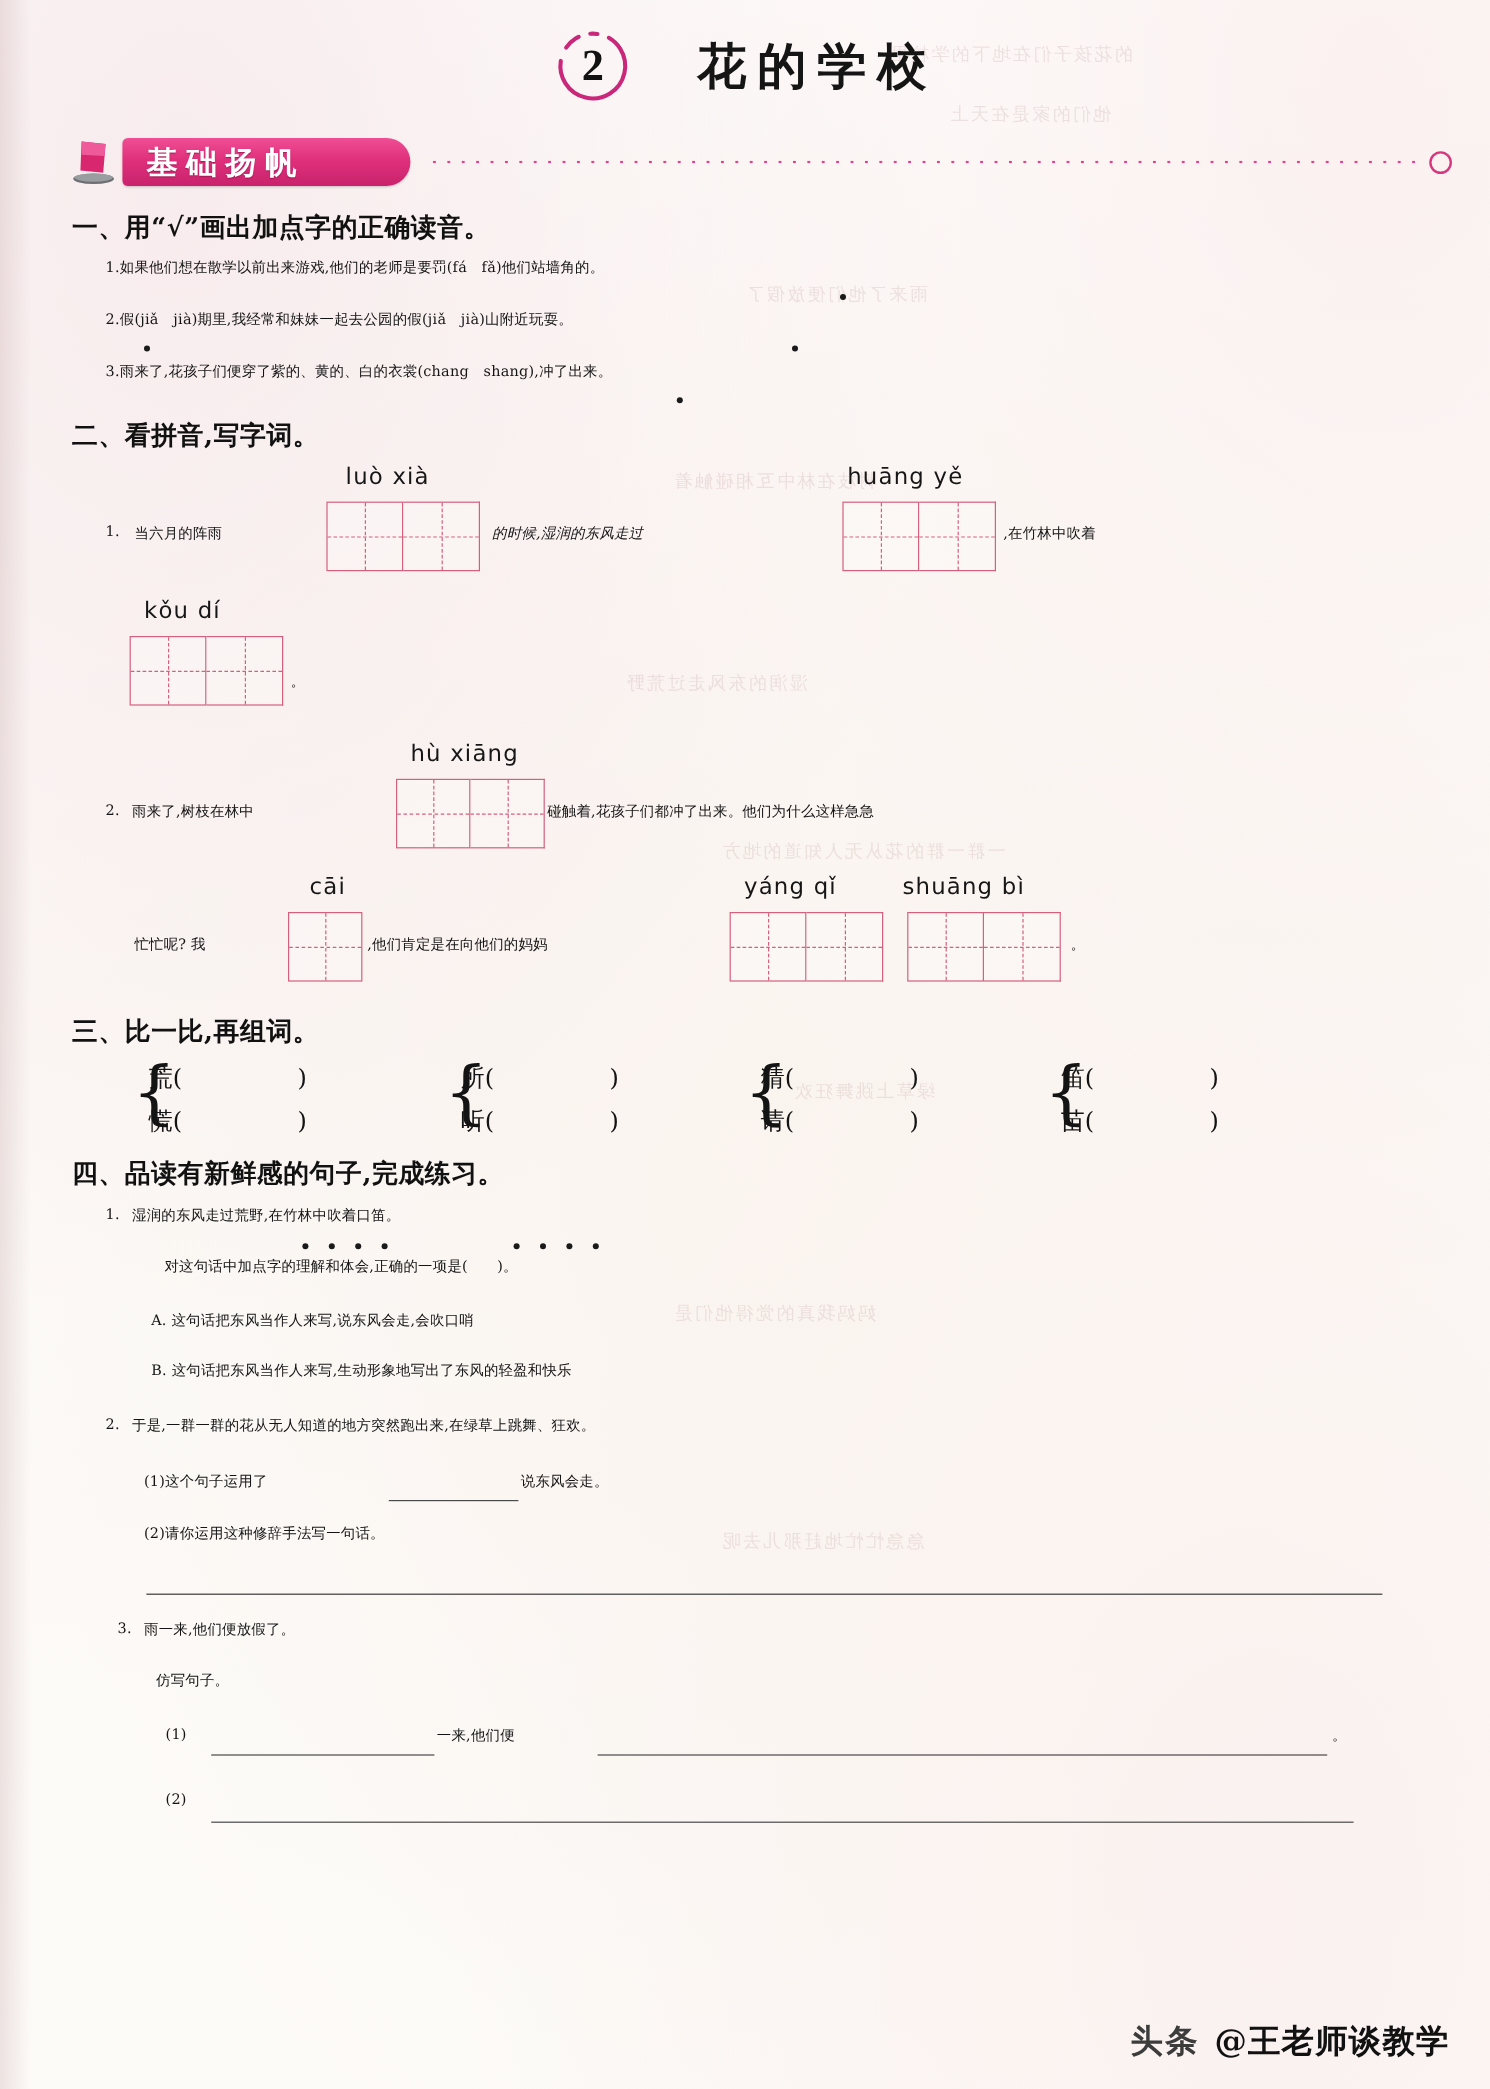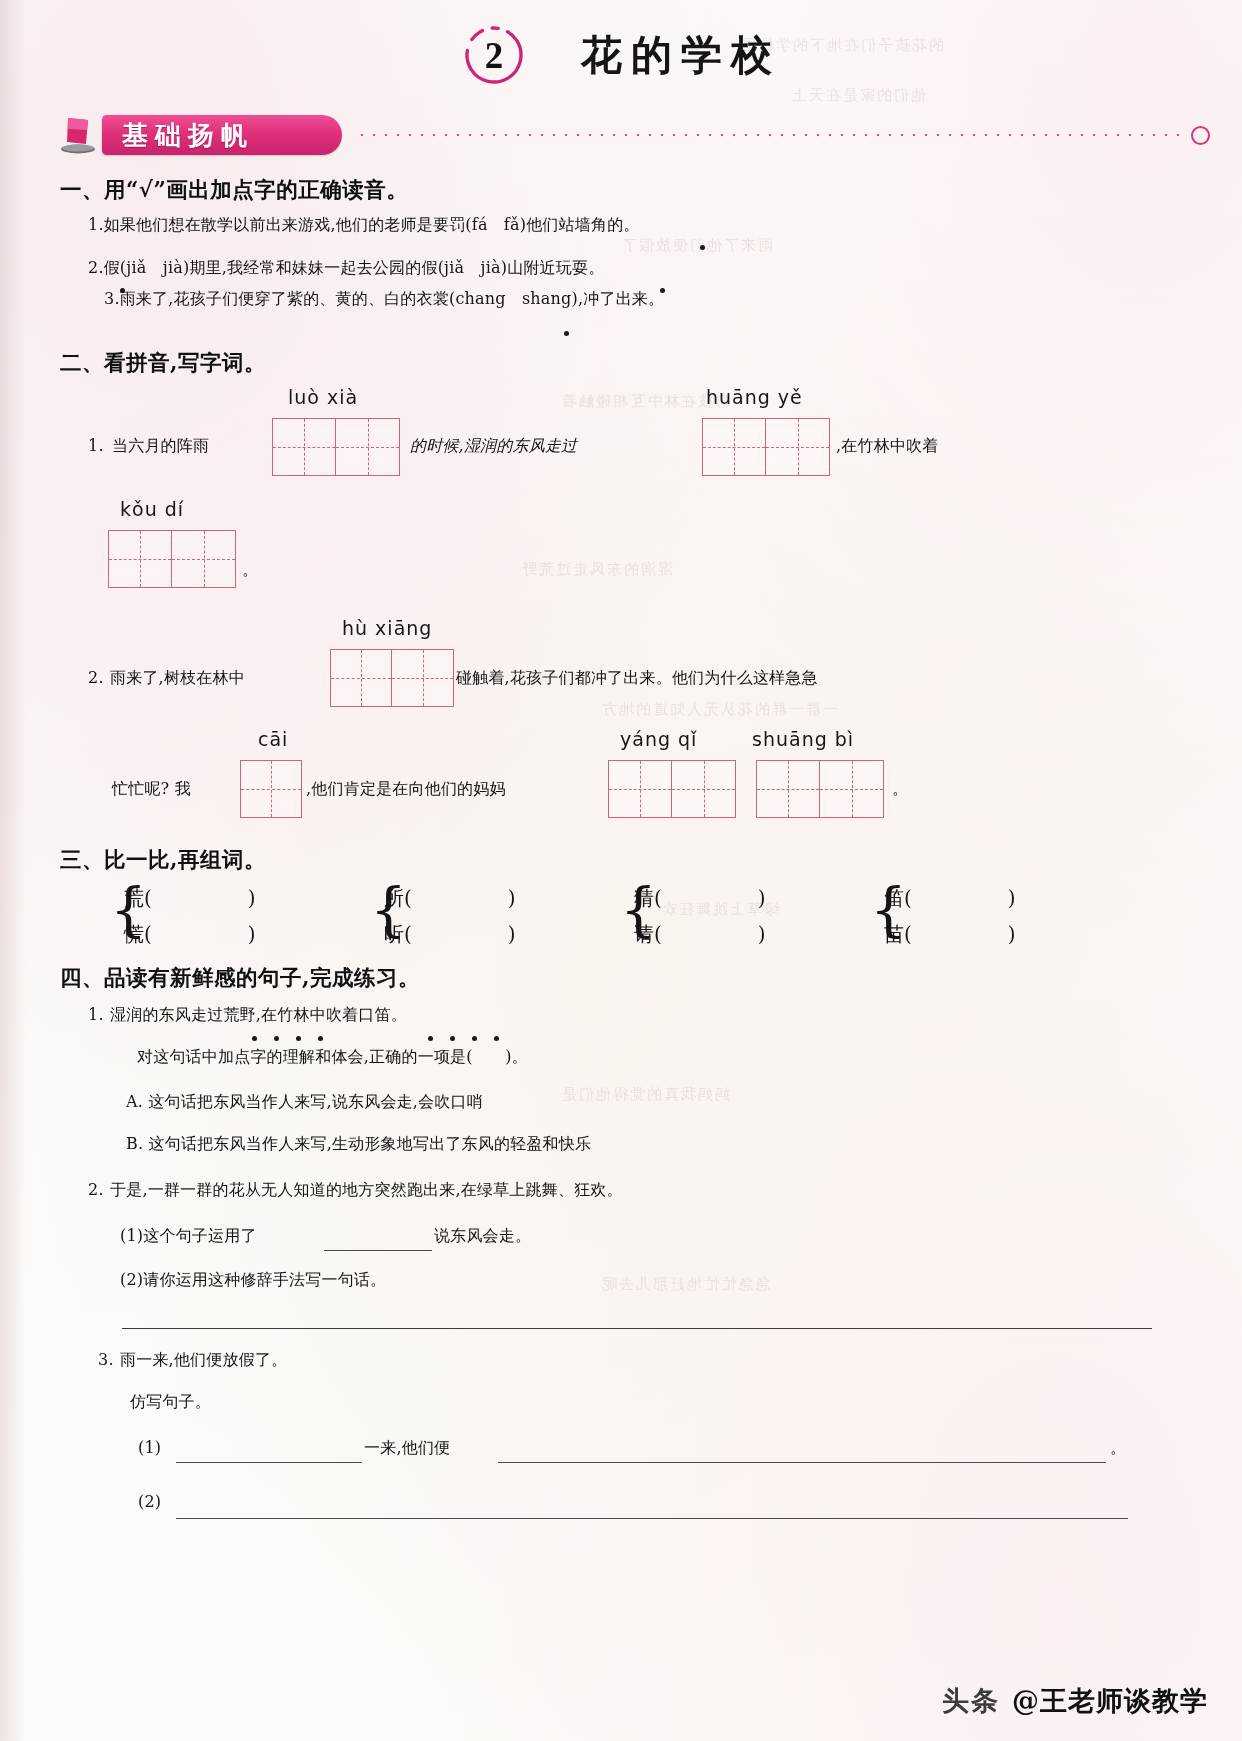--- a/index.html
+++ b/index.html
@@ -85,21 +85,21 @@
 
   
   .q-head{
     font-family:"DejaVu Serif","Liberation Serif",serif;
     font-weight:700;font-size:21.5px;letter-spacing:.5px;color:#111;
     position:absolute;
   }
   .line{
     position:absolute;
     font-family:"DejaVu Serif","Liberation Serif",serif;
-    font-size:16px;color:#141414;white-space:nowrap;letter-spacing:.2px;
+    font-size:12px;color:#141414;white-space:nowrap;letter-spacing:.2px;
   }
   .pinyin{
     position:absolute;
     font-family:"DejaVu Sans","Liberation Sans",sans-serif;
     font-size:19px;color:#161616;white-space:nowrap;letter-spacing:1px;
   }
   .dotmark{
     position:absolute;width:5px;height:5px;border-radius:50%;background:#1a1a1a;
   }
 
@@ -197,21 +197,21 @@
     <div class="dot-rule"></div>
     <div class="ring"></div>
   </div>
 
   <div class="q-head" style="left:60px;top:175px;">一、用“√”画出加点字的正确读音。</div>
   <div class="line" style="left:88px;top:215px;">1.如果他们想在散学以前出来游戏,他们的老师是要罚(fá　fǎ)他们站墙角的。</div>
   <div class="dotmark" style="left:700px;top:245px;"></div>
   <div class="line" style="left:88px;top:258px;">2.假(jiǎ　jià)期里,我经常和妹妹一起去公园的假(jiǎ　jià)山附近玩耍。</div>
   <div class="dotmark" style="left:120px;top:288px;"></div>
   <div class="dotmark" style="left:660px;top:288px;"></div>
-  <div class="line" style="left:88px;top:289px;margin-left:16px;">3.雨来了,花孩子们便穿了紫的、黄的、白的衣裳(chang　shang),冲了出来。</div>
+  <div class="line" style="left:88px;top:301px;">3.雨来了,花孩子们便穿了紫的、黄的、白的衣裳(chang　shang),冲了出来。</div>
   <div class="dotmark" style="left:564px;top:331px;"></div>
 
   <div class="q-head" style="left:60px;top:348px;">二、看拼音,写字词。</div>
 
   <div class="pinyin" style="left:288px;top:386px;">luò  xià</div>
   <div class="grid" style="left:272px;top:418px;">
     <div class="cell" style="width:64px;height:58px;"></div>
     <div class="cell" style="width:64px;height:58px;"></div>
   </div>
   <div class="line" style="left:88px;top:436px;">1.</div>

